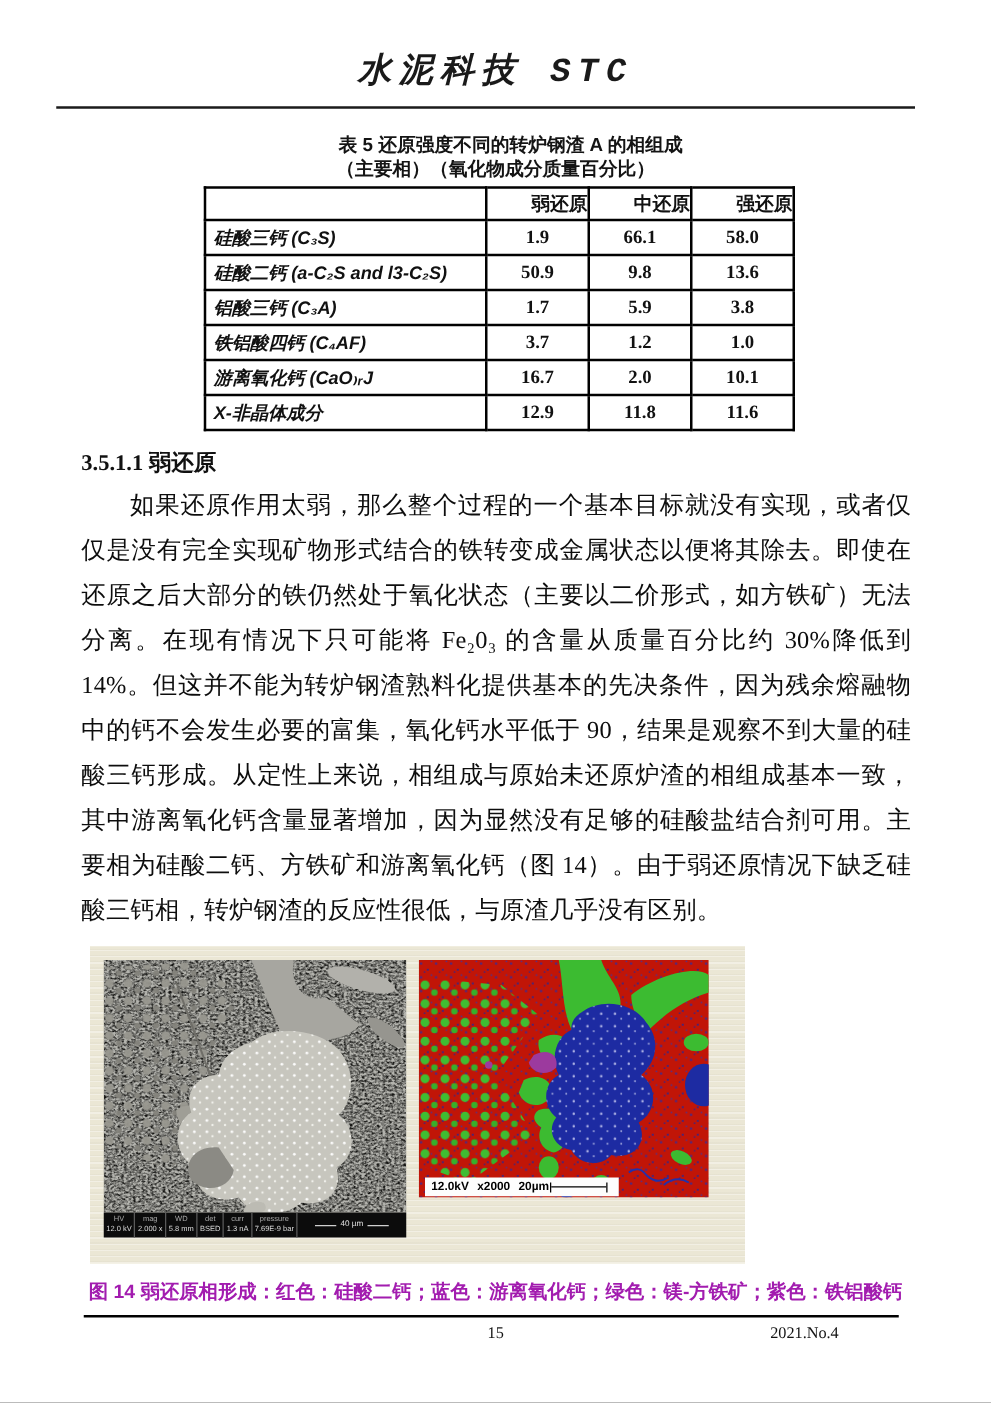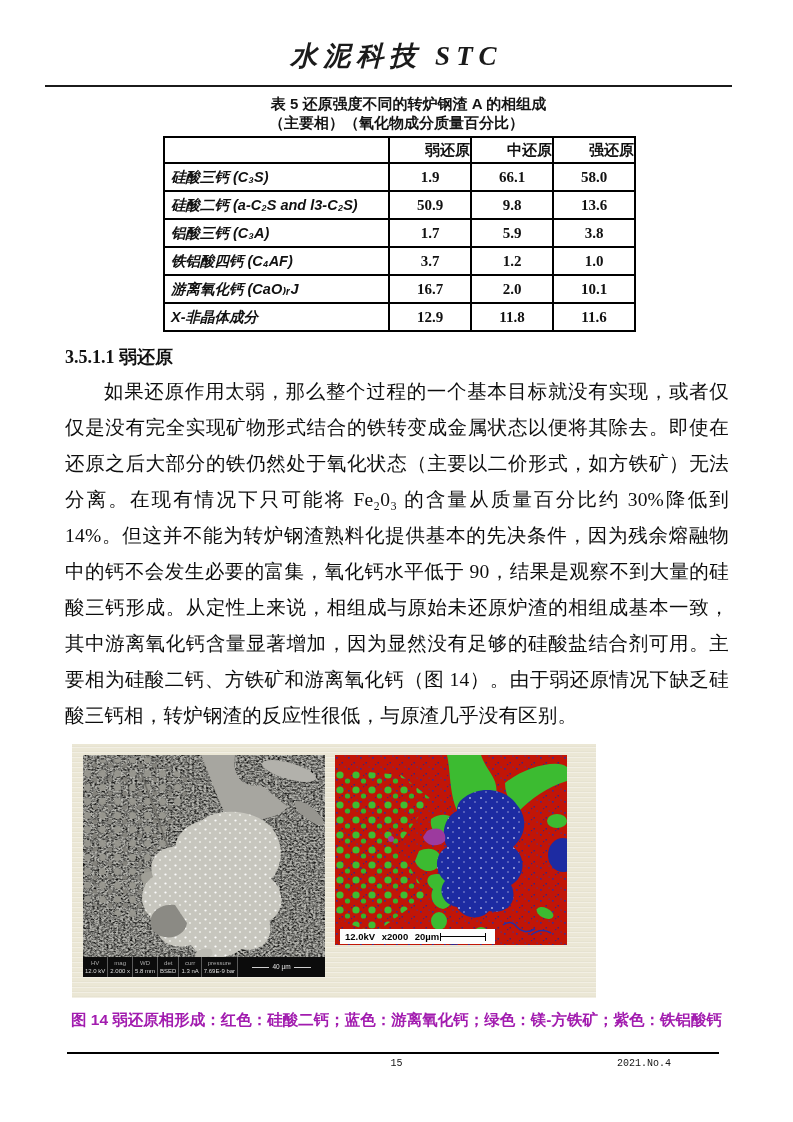--- a/index.html
+++ b/index.html
@@ -1,23 +1,23 @@
 <!DOCTYPE html>
 <html><head>
 <meta charset="utf-8">
 <style>
   html,body{margin:0;padding:0;background:#888;}
   .page{position:relative;width:793px;height:1122px;background:#ffffff;
         font-family:"Liberation Serif","DejaVu Serif",serif;color:#111;overflow:hidden;margin:0 auto;}
   .journal-title{padding-top:38px;text-align:center;font-size:27px;font-weight:bold;
-        font-style:italic;letter-spacing:6px;color:#1a1a1a;}
+        font-style:italic;letter-spacing:6px;color:#1a1a1a;font-family:Liberation Mono, monospace;}
   .header-rule{width:687px;margin:11px 0 0 45px;border-top:2.5px solid #1b1b1b;}
   .table-caption{text-align:center;font-family:"Liberation Sans","DejaVu Sans",sans-serif;
         font-weight:bold;font-size:15px;line-height:19px;color:#141414;}
-  .table-caption.l1{margin-top:7px;padding-left:24px;}
+  .table-caption.l1{margin-top:20px;padding-left:24px;}
   table.phase-table{margin:4px 0 0 163px;border-collapse:collapse;table-layout:fixed;width:472px;}
   .phase-table th,.phase-table td{border:2px solid #000;padding:0;font-weight:bold;}
   .phase-table th{height:24px;font-family:"Liberation Sans","DejaVu Sans",sans-serif;
         font-size:15px;text-align:right;}
   .phase-table td{height:26px;}
   .phase-table td.lbl{text-align:left;padding-left:6px;
         font-family:"Liberation Sans","DejaVu Sans",sans-serif;font-size:14.5px;font-style:italic;}
   .phase-table td.num{text-align:center;font-family:"Liberation Serif","DejaVu Serif",serif;font-size:15px;}
   .col-label{width:225px;} .col-v{width:82px;}
   .section-heading{margin:13px 0 0 65px;font-size:18px;font-weight:bold;}
@@ -41,21 +41,21 @@
   .sline{display:inline-block;width:17px;height:0;border-top:1px solid #cfcfcf;}
   .maplabel{position:absolute;left:5px;bottom:1px;width:155px;height:15px;background:#fdfdfd;
         display:flex;align-items:center;gap:1px;padding-left:5px;box-sizing:border-box;
         font-family:"Liberation Sans","DejaVu Sans",sans-serif;font-weight:bold;font-size:9.5px;
         color:#000;word-spacing:4px;}
   .msb{position:relative;width:44px;height:8px;border-left:1.5px solid #000;border-right:1.5px solid #000;flex:none;}
   .msb i{position:absolute;left:0;right:0;top:3px;border-top:1.5px solid #000;}
   .fig-caption{margin-top:12px;text-align:center;
         font-family:"Liberation Sans","DejaVu Sans",sans-serif;font-weight:bold;font-size:15.5px;color:#a21caf;}
   .footer-rule{position:absolute;left:67px;top:1052px;width:652px;border-top:2.5px solid #000;}
-  .page-footer{position:absolute;left:0;top:1058px;width:793px;height:20px;font-size:10px;color:#141414;font-family:Liberation Mono, monospace;}
+  .page-footer{position:absolute;left:0;top:1058px;width:793px;height:20px;font-size:13px;color:#141414;}
   .pnum{display:block;text-align:center;}
   .issue{position:absolute;right:122px;top:0;}
 </style>
 </head>
 <body>
 
 <div class="page">
 
   <div class="journal-title">水泥科技 STC</div>
   <div class="header-rule"></div>

